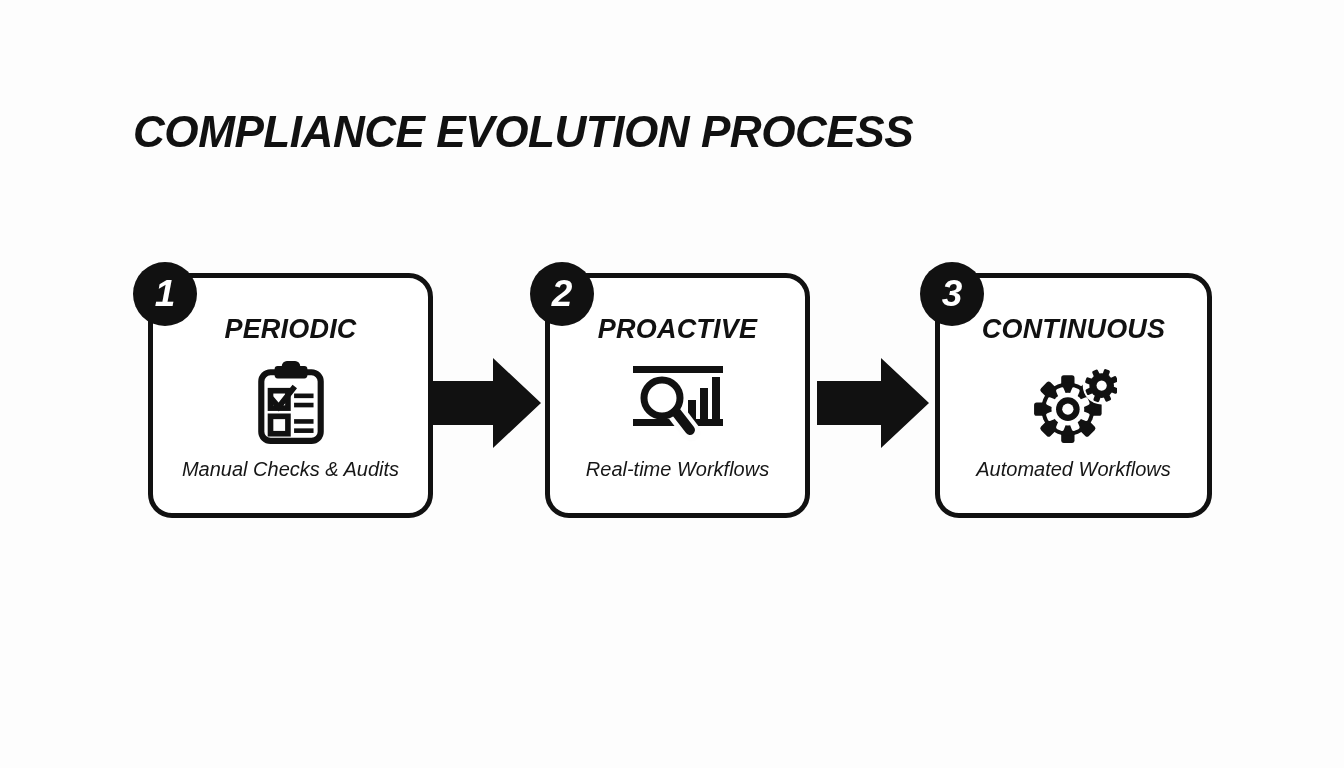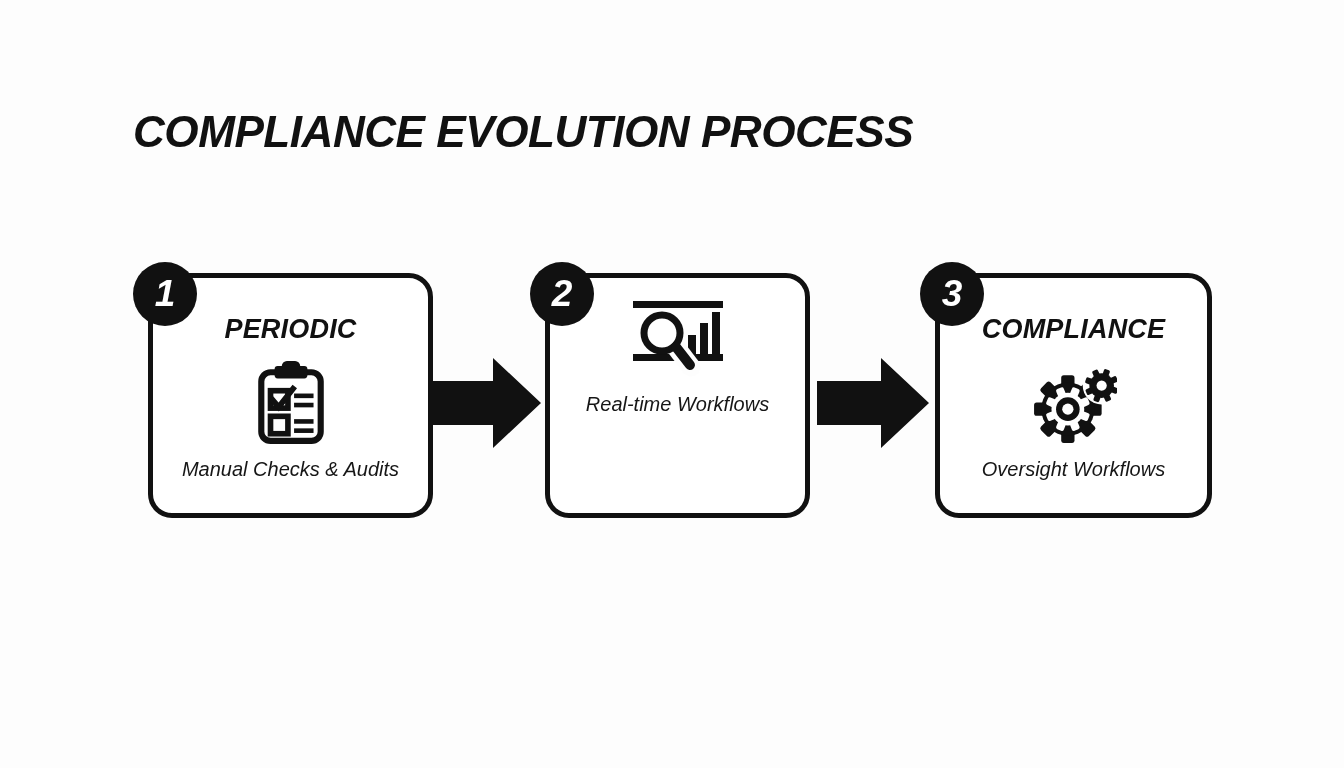--- a/index.html
+++ b/index.html
@@ -90,20 +90,21 @@
   </div>
 
   <svg class="flow-arrow arrow-1" viewBox="0 0 112 90" aria-hidden="true">
     <polygon points="0,23 64,23 64,0 112,45 64,90 64,67 0,67" fill="#111111"></polygon>
   </svg>
 
   <div class="card card-2">
     <div class="badge">
       <span>2</span>
     </div>
+    <div class="step-label">PROACTIVE</div>
     <div class="icon-wrap">
       <svg width="90" height="78" viewBox="0 0 90 78" aria-hidden="true">
         <rect x="0" y="2" width="90" height="7" fill="#111111"></rect>
         <rect x="55" y="36" width="8" height="19" fill="#111111"></rect>
         <rect x="67" y="24" width="8" height="31" fill="#111111"></rect>
         <rect x="79" y="13" width="8" height="42" fill="#111111"></rect>
         <rect x="0" y="55" width="90" height="7" fill="#111111"></rect>
         <line x1="42" y1="47" x2="58" y2="68" stroke="#fdfdfd" stroke-width="19" stroke-linecap="round"></line>
         <circle cx="29" cy="34" r="18" fill="#ffffff" stroke="#111111" stroke-width="7"></circle>
         <line x1="43" y1="48" x2="57" y2="66" stroke="#111111" stroke-width="10" stroke-linecap="round"></line>
@@ -113,21 +114,21 @@
   </div>
 
   <svg class="flow-arrow arrow-2" viewBox="0 0 112 90" aria-hidden="true">
     <polygon points="0,23 64,23 64,0 112,45 64,90 64,67 0,67" fill="#111111"></polygon>
   </svg>
 
   <div class="card card-3">
     <div class="badge">
       <span>3</span>
     </div>
-    <div class="step-label">COMPLIANCE</div>
+    <div class="step-label">CONTINUOUS</div>
     <div class="icon-wrap">
       <svg width="86" height="86" viewBox="0 0 84 84" aria-hidden="true">
 
         <g transform="translate(36,48)">
           <g fill="#111111">
             <rect x="-6.5" y="-33" width="13" height="14" rx="2.5"></rect>
             <rect x="-6.5" y="-33" width="13" height="14" rx="2.5" transform="rotate(45)"></rect>
             <rect x="-6.5" y="-33" width="13" height="14" rx="2.5" transform="rotate(90)"></rect>
             <rect x="-6.5" y="-33" width="13" height="14" rx="2.5" transform="rotate(135)"></rect>
             <rect x="-6.5" y="-33" width="13" height="14" rx="2.5" transform="rotate(180)"></rect>
@@ -161,16 +162,16 @@
             <rect x="-3" y="-16.5" width="6" height="7" rx="1.5" transform="rotate(200)"></rect>
             <rect x="-3" y="-16.5" width="6" height="7" rx="1.5" transform="rotate(245)"></rect>
             <rect x="-3" y="-16.5" width="6" height="7" rx="1.5" transform="rotate(290)"></rect>
             <rect x="-3" y="-16.5" width="6" height="7" rx="1.5" transform="rotate(335)"></rect>
           </g>
           <circle r="12" fill="#111111"></circle>
           <circle r="5" fill="#ffffff"></circle>
         </g>
       </svg>
     </div>
-    <div class="step-caption">Oversight Workflows</div>
+    <div class="step-caption">Automated Workflows</div>
   </div>
 
 </div>
 
 </body></html>

